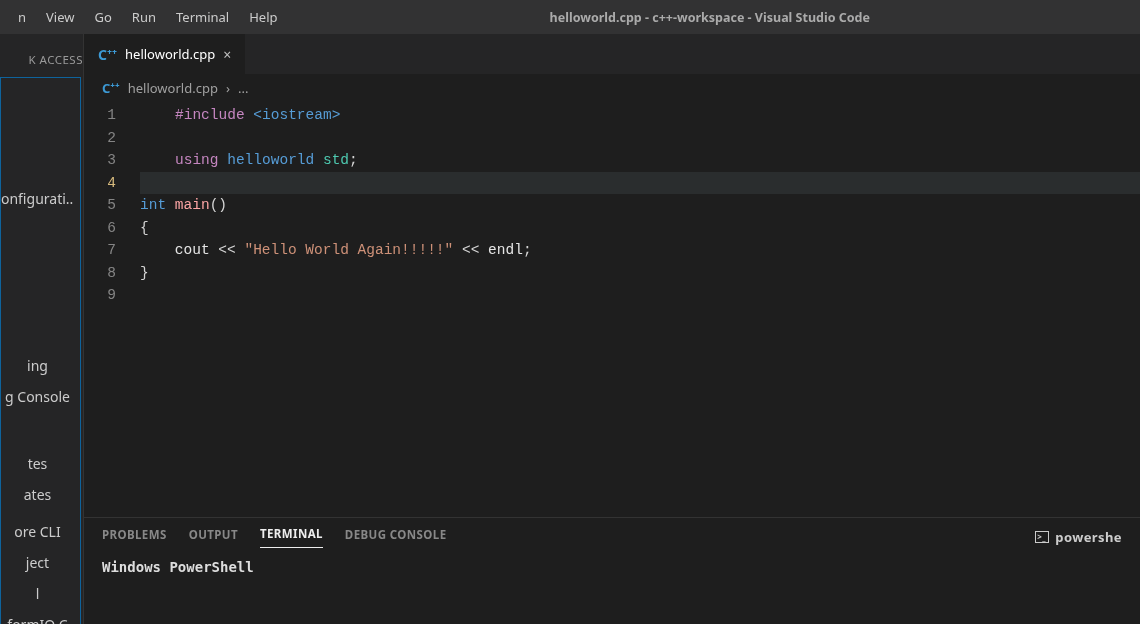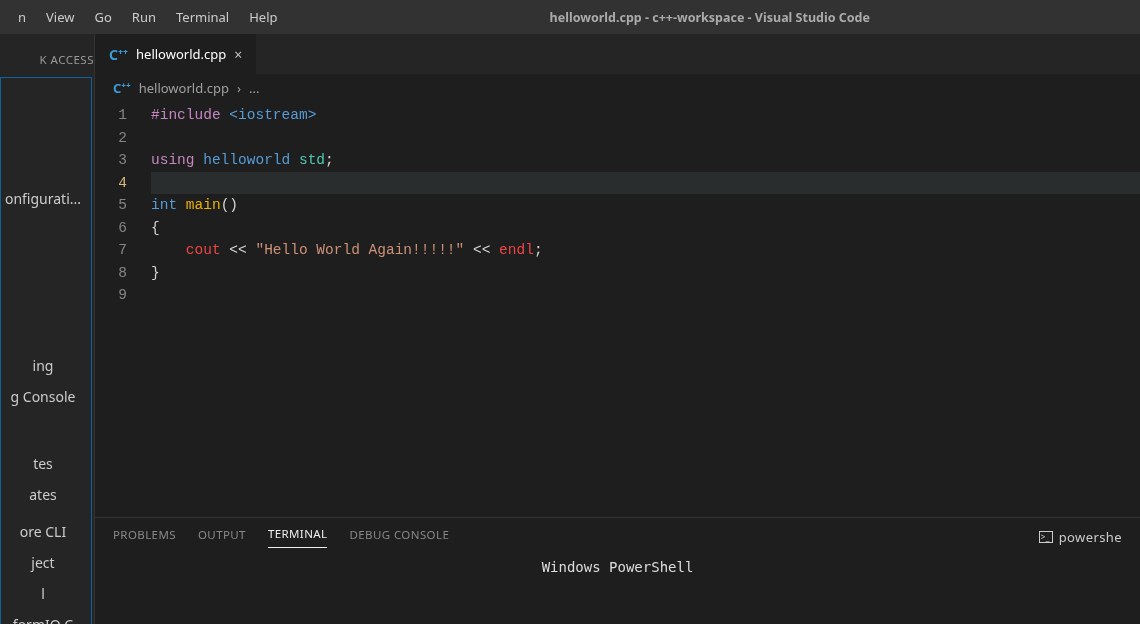--- a/index.html
+++ b/index.html
@@ -20,21 +20,21 @@
   display: flex;
   align-items: center;
   padding: 0 8px;
   color: #cccccc;
 }
 .menu { display: flex; gap: 0; }
 .menu-item { padding: 6px 10px; cursor: pointer; border-radius: 4px; }
 .window-title { flex: 1; text-align: center; color: #aaaaaa; font-size: 12.5px; font-weight: bold; }
 .main { flex: 1; display: flex; overflow: hidden; }
 .sidebar {
-  width: 95px;
+  width: 84px;
   background: #252526;
   border-right: 1px solid #333;
   display: flex;
   flex-direction: column;
   padding-top: 10px;
   flex-shrink: 0;
 }
 .sidebar-heading { color: #999; font-size: 11.5px; letter-spacing: .5px; padding: 8px 0 10px 0; text-align: right; }
 .sidebar-inner { border: 1px solid #0e639c; flex:1; margin-right: 2px; padding: 12px 6px 12px 0; display:flex; flex-direction:column; gap: 6px; }
 .sidebar-spacer { flex:1; }
@@ -46,36 +46,36 @@
 .tab-close { color:#c0c0c0; cursor:pointer; font-size:14px; }
 .breadcrumb { display:flex; align-items:center; gap:8px; padding: 5px 18px; color:#a0a0a0; font-size:13px; }
 .breadcrumb .icon { color:#3c99d4; font-weight:bold; }
 .editor { flex:1; display:flex; font-family: Consolas, "Courier New", monospace; font-size: 14.5px; line-height: 22.5px; padding-top: 2px; overflow:hidden; }
 .gutter { width: 56px; text-align: right; color: #858585; padding-right: 24px; user-select:none; }
 .gutter .ln { height: 22.5px; }
 .gutter .current { color: #d7ba7d; }
 .code { flex:1; color: #d4d4d4; }
 .code .row { height: 22.5px; white-space: pre; }
 .code .row.hl { background: #2a2d2e; }
-.kw-pp { color: #c586c0; }
+.kw-pp { color: #c586c0; margin-left: 35px; }
 .kw-inc { color: #569cd6; text-align: center; }
 .kw-blue { color: #569cd6; }
 .kw-ns { color: #4ec9b0; font-family: Liberation Mono, monospace; }
-.kw-fn { color: #eab308; font-family: Liberation Mono, monospace; }
+.kw-fn { color: #fca5a5; font-family: Liberation Mono, monospace; }
 .kw-str { color: #ce9178; }
-.kw-endl { color: #ef4444; }
+.kw-endl { color: #e5e5e5; }
 .kw-sym { color: #d4d4d4; }
-.panel { height: 107px; border-top: 1px solid #333; background:#1e1e1e; display:flex; flex-direction:column; }
+.panel { height: 107px; border-top: 1px solid #333; background:#1e1e1e; display:flex; flex-direction:column;font-weight:bold; }
 .panel-tabs { display:flex; align-items:center; gap: 22px; padding: 8px 18px 0 18px; font-size: 11.5px; color:#888; letter-spacing:.4px; }
 .panel-tab { padding-bottom: 6px; cursor:pointer; }
 .panel-tab.active { color:#eee; border-bottom: 1px solid #eee; }
 .panel-right { margin-left:auto; display:flex; align-items:center; gap:6px; color:#ccc; font-size:13px; cursor:pointer; }
 .term-icon { border:1px solid #ccc; width:14px; height:12px; position:relative; display:inline-block; }
 .term-icon::after { content:">_"; position:absolute; font-size:8px; top:-1px; left:1px; color:#ccc; }
-.panel-body { padding: 10px 18px; font-family: Consolas, monospace; font-size: 14px; color:#ddd; line-height: 18px; text-align: center; }
+.panel-body { padding: 10px 18px; font-family: Consolas, monospace; font-size: 14px; color:#ddd; line-height: 18px; }
 </style>
 </head>
 <body>
 
 <div class="titlebar">
   <div class="menu">
     <div class="menu-item">n</div>
     <div class="menu-item">View</div>
     <div class="menu-item">Go</div>
     <div class="menu-item">Run</div>

